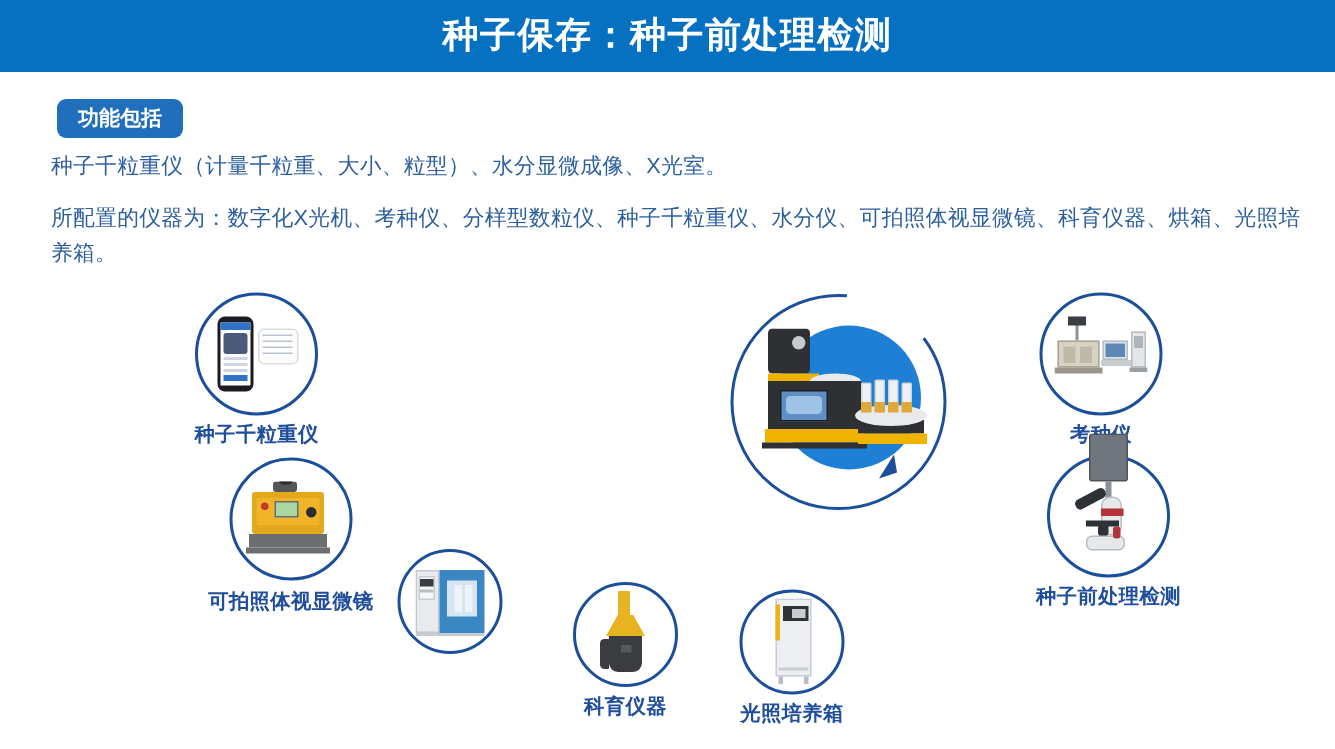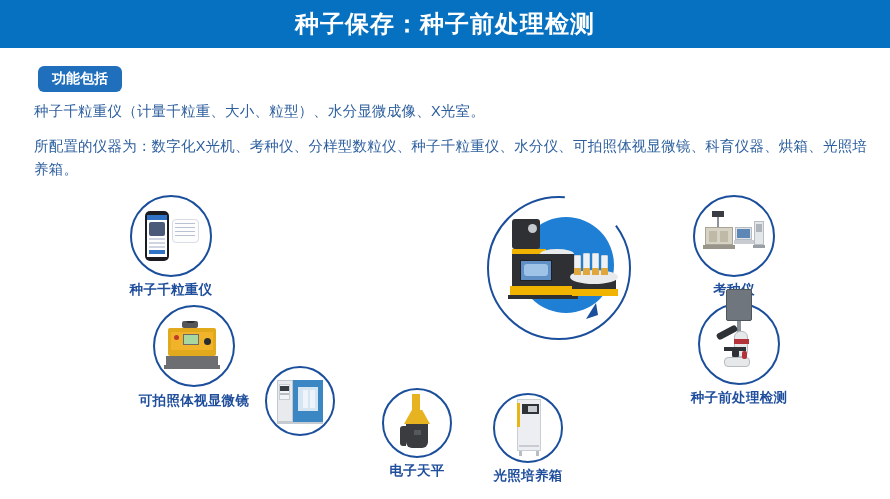--- a/index.html
+++ b/index.html
@@ -312,21 +312,21 @@
 
   <div class="node" style="left:382px; top:203px; width:70px; height:70px;">
     <div class="ring" style="width:70px; height:70px;"></div>
     <div class="art" style="left:18px; top:6px; width:36px; height:58px;">
       <div class="bx mm-funnel" style="left:12px; top:0px; width:8px; height:18px;"></div>
       <div class="bx mm-funnel" style="left:4px; top:16px; width:26px; height:14px; clip-path: polygon(30% 0, 70% 0, 100% 100%, 0 100%);"></div>
       <div class="bx mm-cup" style="left:6px; top:30px; width:22px; height:24px;"></div>
       <div class="bx mm-handle" style="left:0px; top:32px; width:6px; height:20px; border-radius:3px 0 0 3px;"></div>
       <div class="bx" style="left:14px; top:36px; width:7px; height:5px; background:#55585c;"></div>
     </div>
-    <div class="label" style="left:-21px; top:74px; width:112px; text-align:center;">电子天平</div>
+    <div class="label" style="left:-21px; top:74px; width:112px; text-align:center;">科育仪器</div>
   </div>
 
   <div class="node" style="left:493px; top:208px; width:70px; height:70px;font-family:Liberation Serif, serif;">
     <div class="ring" style="width:70px; height:70px;"></div>
     <div class="art" style="left:22px; top:6px; width:28px; height:58px;">
       <div class="bx gc-body" style="left:2px; top:0px; width:24px; height:52px;"></div>
       <div class="bx gc-strip" style="left:2px; top:4px; width:3px; height:24px;"></div>
       <div class="bx gc-panel" style="left:7px; top:5px; width:17px; height:10px;"></div>
       <div class="bx gc-screen" style="left:13px; top:7px; width:9px; height:6px;"></div>
       <div class="bx" style="left:4px; top:46px; width:20px; height:2px; background:#c8ccd2;"></div>

